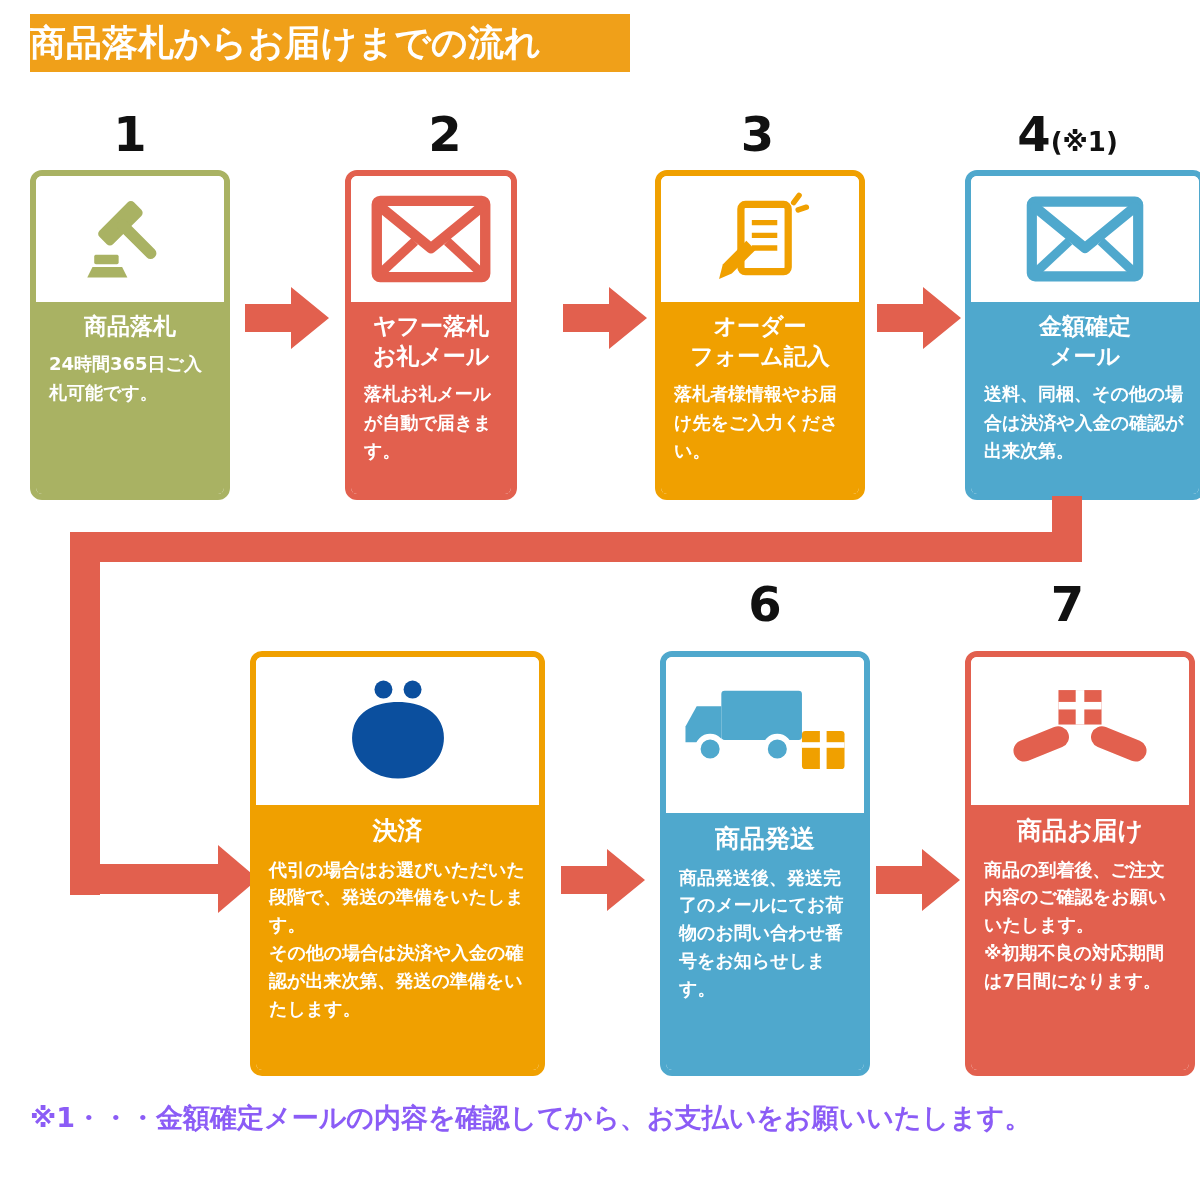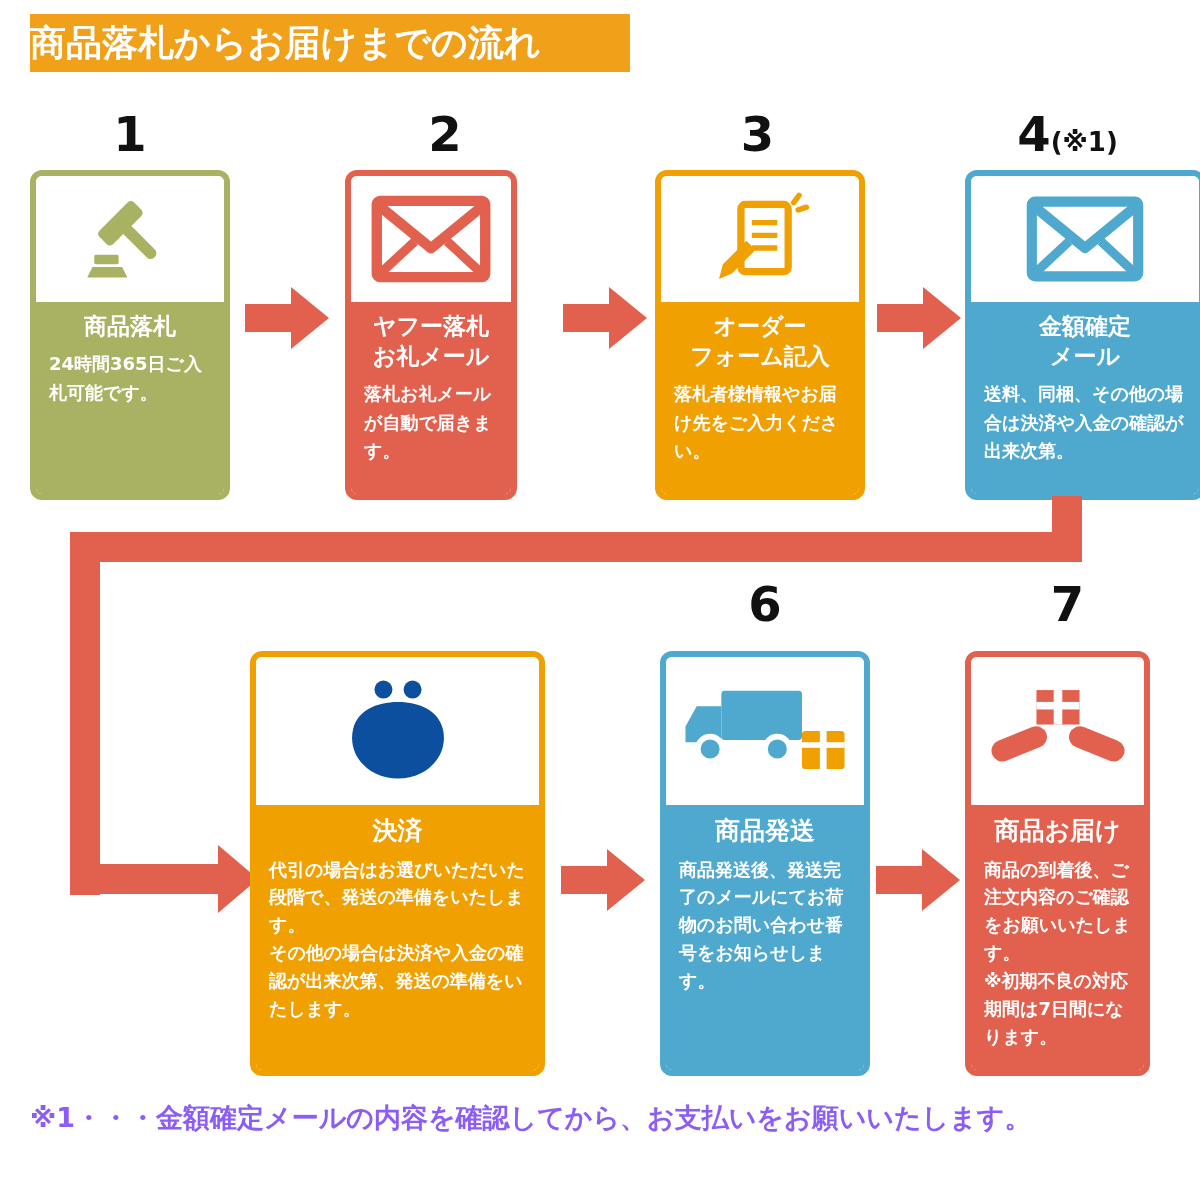--- a/index.html
+++ b/index.html
@@ -186,21 +186,21 @@
     <div class="card-body">
       <div class="card-title">
         <span>決済</span>
           <span></span>
       </div>
       <div class="card-desc">代引の場合はお選びいただいた段階で、発送の準備をいたします。
 その他の場合は決済や入金の確認が出来次第、発送の準備をいたします。</div>
     </div>
   </div>
 
-  <div class="card row2" style="left: 660px; width: 210px; --c: #4fa8cd;">
+  <div class="card row2" style="left: 660px; width: 210px; gap: 8px; --c: #4fa8cd;">
     <div class="icon-area">
       <svg viewBox="0 0 150 100" width="168" height="112">
         <g fill="currentColor">
           <rect x="36" y="14" width="72" height="44" rx="3"></rect>
           <path d="M36 28 L14 28 L4 46 L4 60 L36 60 Z"></path>
           <circle cx="26" cy="66" r="11" stroke="#fff" stroke-width="5"></circle>
           <circle cx="86" cy="66" r="11" stroke="#fff" stroke-width="5"></circle>
         </g>
         <g>
           <rect x="108" y="50" width="38" height="34" rx="3" style="fill:var(--box-color)"></rect>
@@ -211,21 +211,21 @@
     </div>
     <div class="card-body">
       <div class="card-title">
         <span>商品発送</span>
           <span></span>
       </div>
       <div class="card-desc">商品発送後、発送完了のメールにてお荷物のお問い合わせ番号をお知らせします。</div>
     </div>
   </div>
 
-  <div class="card row2" style="left: 965px; width: 185px; --c: #e2604e;">
+  <div class="card row2" style="left: 965px; width: 230px; --c: #e2604e;">
     <div class="icon-area">
       <svg viewBox="0 0 130 100" width="140" height="108">
         <g fill="currentColor">
           <rect x="45" y="12" width="40" height="32"></rect>
           <rect x="2" y="52" width="54" height="20" rx="10" transform="rotate(-22 29 62)"></rect>
           <rect x="74" y="52" width="54" height="20" rx="10" transform="rotate(22 101 62)"></rect>
         </g>
         <rect x="61" y="12" width="8" height="32" fill="#fff"></rect>
         <rect x="45" y="23" width="40" height="7" fill="#fff"></rect>
       </svg>

